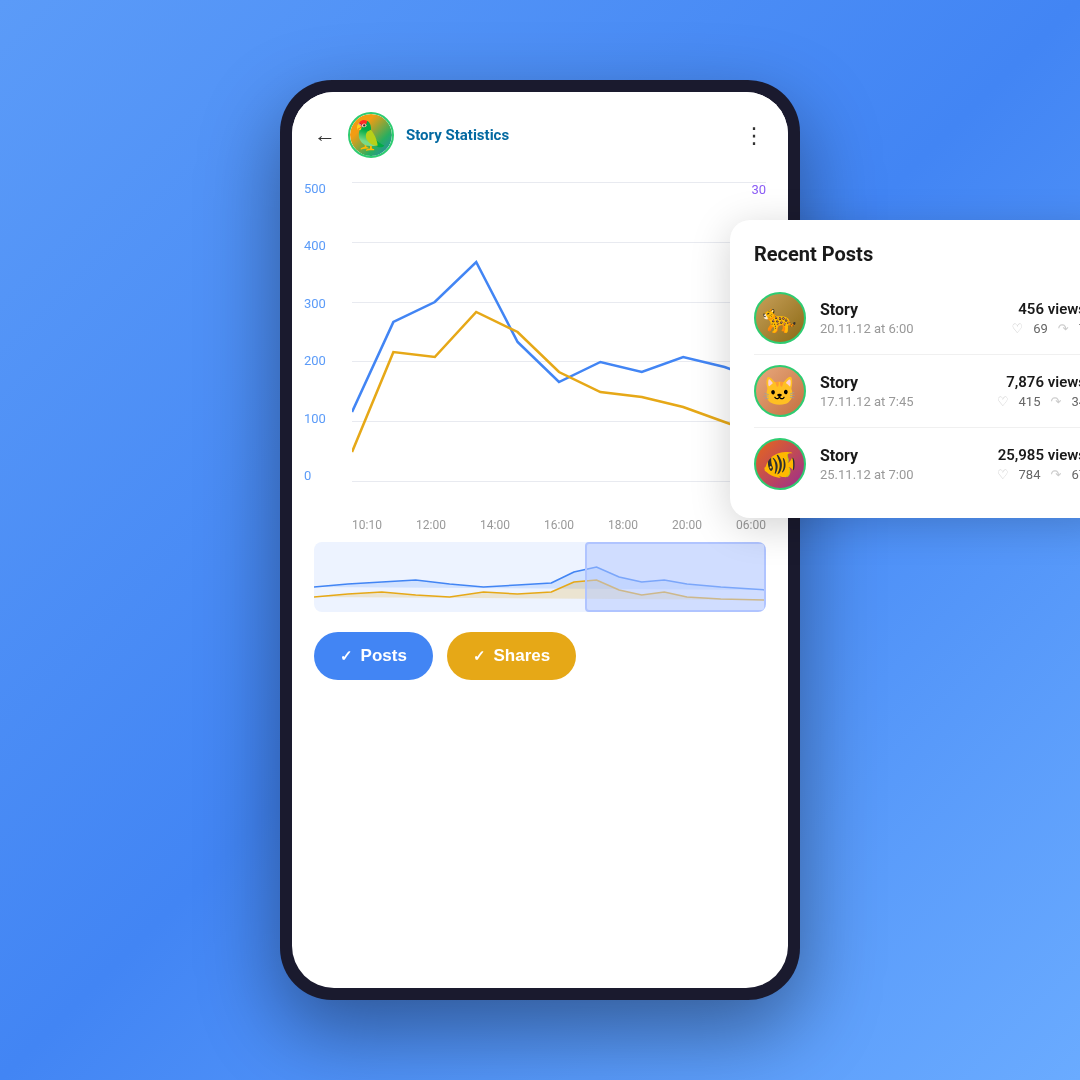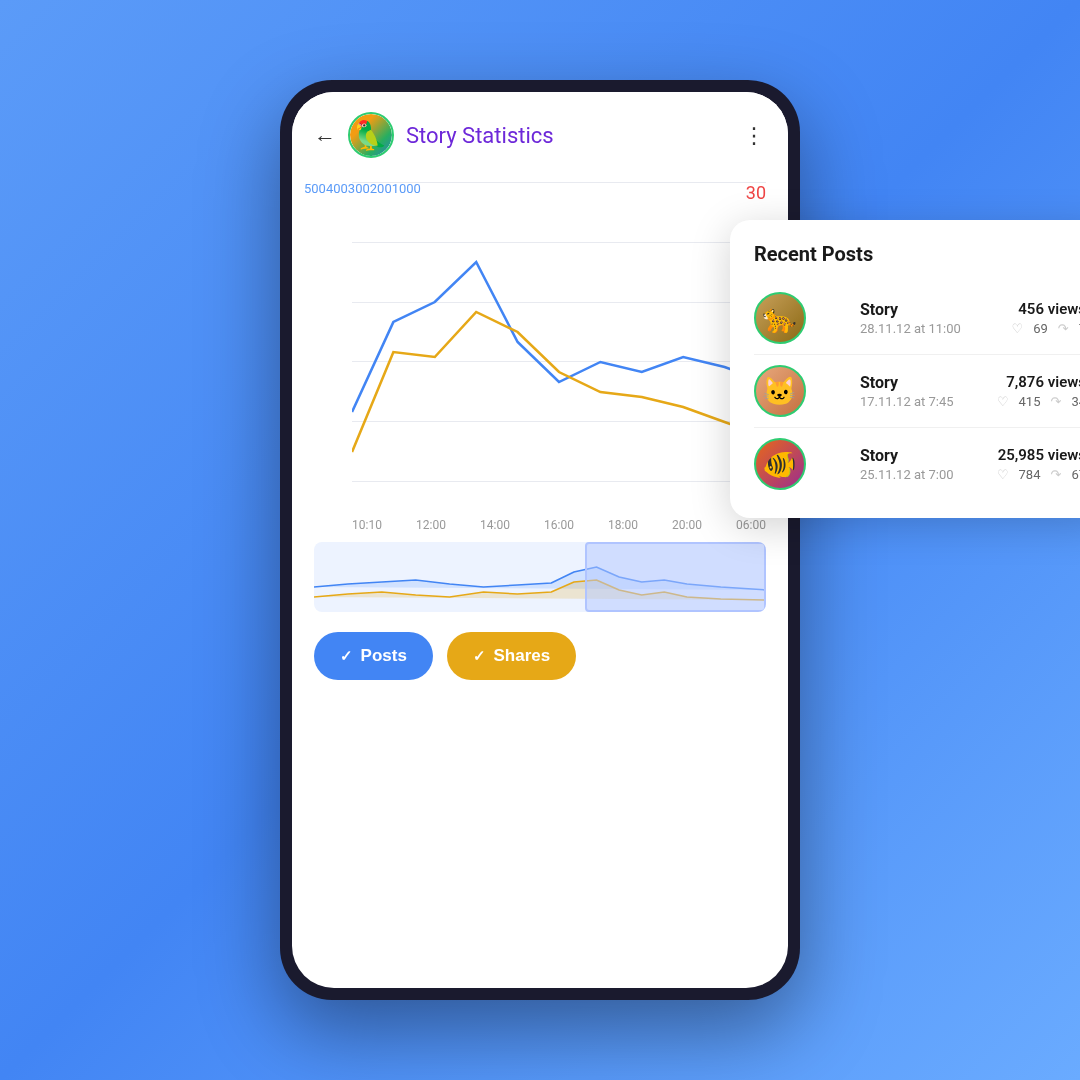--- a/index.html
+++ b/index.html
@@ -73,23 +73,23 @@
     .avatar-parrot::before {
       content: '🦜';
       position: absolute;
       font-size: 28px;
       top: 50%;
       left: 50%;
       transform: translate(-50%, -50%);
     }
 
     .header-title {
-      font-size: 22px;
-      font-weight: 400;
-      color: #6d28d9;
+      font-size: 15px;
+      font-weight: 700;
+      color: #0369a1;
       flex: 1;
     }
 
     .more-btn {
       font-size: 22px;
       color: #333;
       cursor: pointer;
       letter-spacing: 1px;
     }
 
@@ -107,35 +107,35 @@
       height: 340px;
     }
 
     
     .y-labels {
       position: absolute;
       left: 12px;
       top: 10px;
       height: 300px;
       display: flex;
-      flex-direction: row;
+      flex-direction: column;
       justify-content: space-between;
     }
 
     .y-label {
       font-size: 13px;
       color: #5b9bf8;
       line-height: 1;
     }
 
     .y-label-right {
       position: absolute;
       right: 22px;
-      font-size: 18px;
-      color: #ef4444;
+      font-size: 13px;
+      color: #8b5cf6;
     }
 
     .y-label-right.top { top: 10px; }
     .y-label-right.bottom { bottom: 30px; }
 
     
     .grid-lines {
       position: absolute;
       left: 60px;
       right: 22px;
@@ -278,21 +278,20 @@
     }
     .post-avatar-cat {
       background: linear-gradient(135deg, #e8a87c, #c47040);
     }
     .post-avatar-fish {
       background: linear-gradient(135deg, #e8681a, #9b2d8f);
     }
 
     .post-info {
       flex: 1;
-      margin-left: 40px;
     }
 
     .post-name {
       font-size: 16px;
       font-weight: 700;
       color: #1a1a1a;
     }
 
     .post-date {
       font-size: 13px;
@@ -408,21 +407,21 @@
   </div>
 </div>
 
 <div class="recent-posts-card">
   <div class="recent-posts-title">Recent Posts</div>
 
   <div class="post-item">
     <div class="post-avatar post-avatar-leopard">🐆</div>
     <div class="post-info">
       <div class="post-name">Story</div>
-      <div class="post-date">28.11.12 at 11:00</div>
+      <div class="post-date">20.11.12 at 6:00</div>
     </div>
     <div class="post-stats">
       <span class="post-views">456 views</span>
       <div class="post-engagement">
         <span class="heart-icon">♡</span>
         <span>69</span>
         <span class="share-icon">↷</span>
         <span>7</span>
       </div>
     </div>

